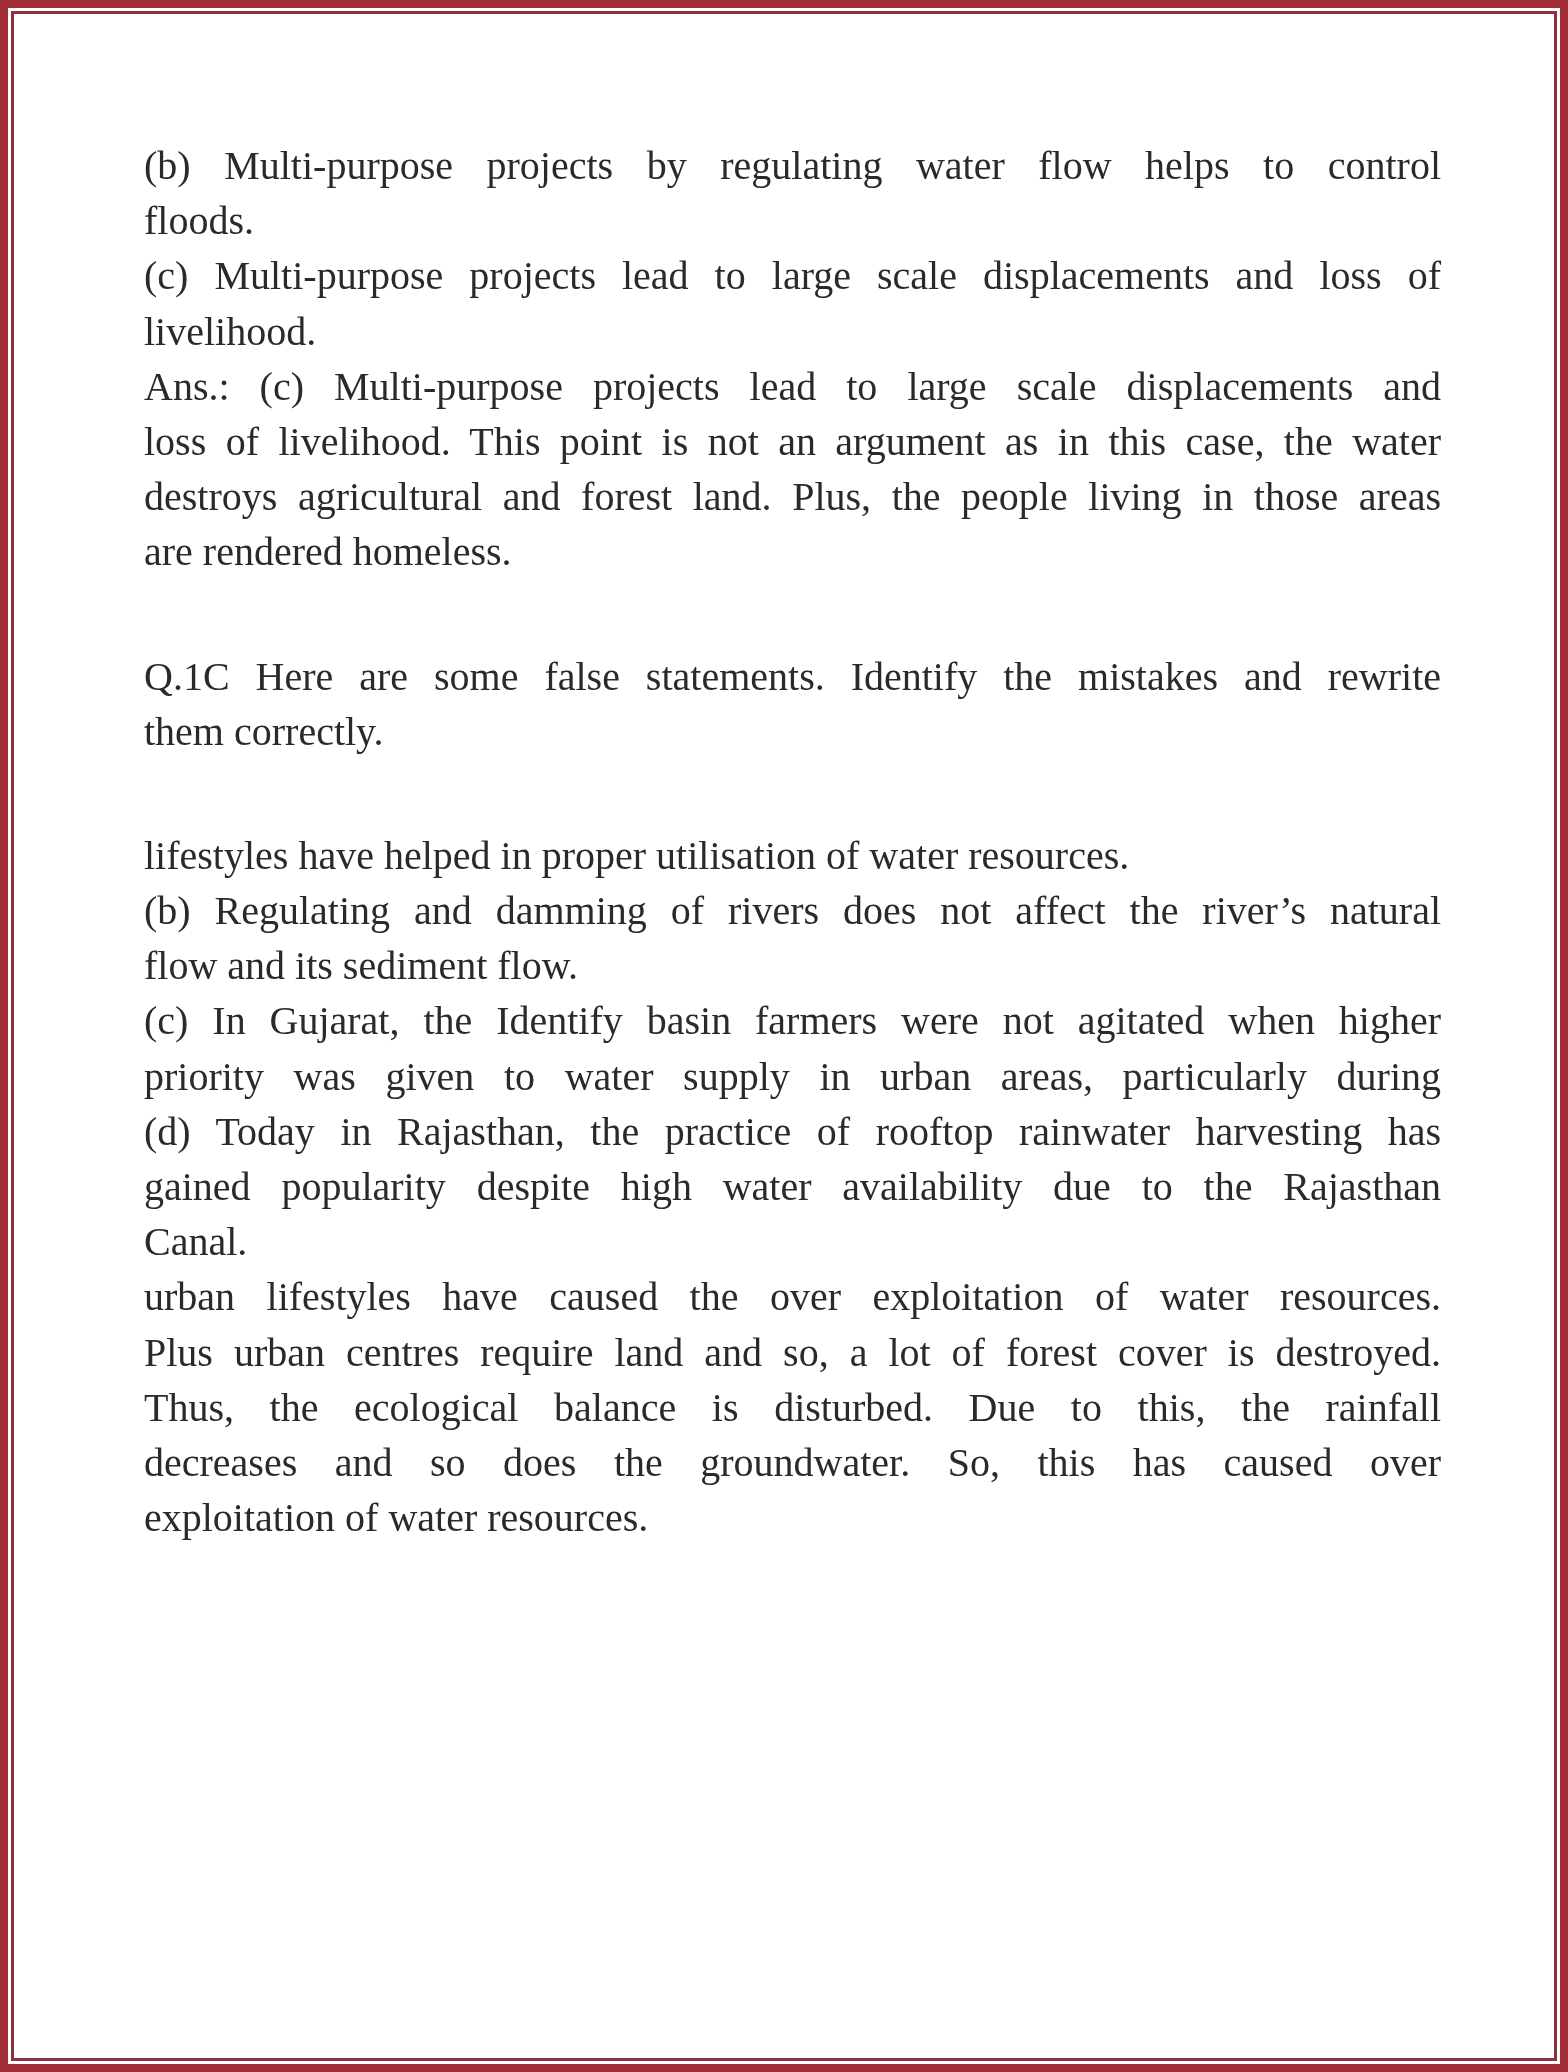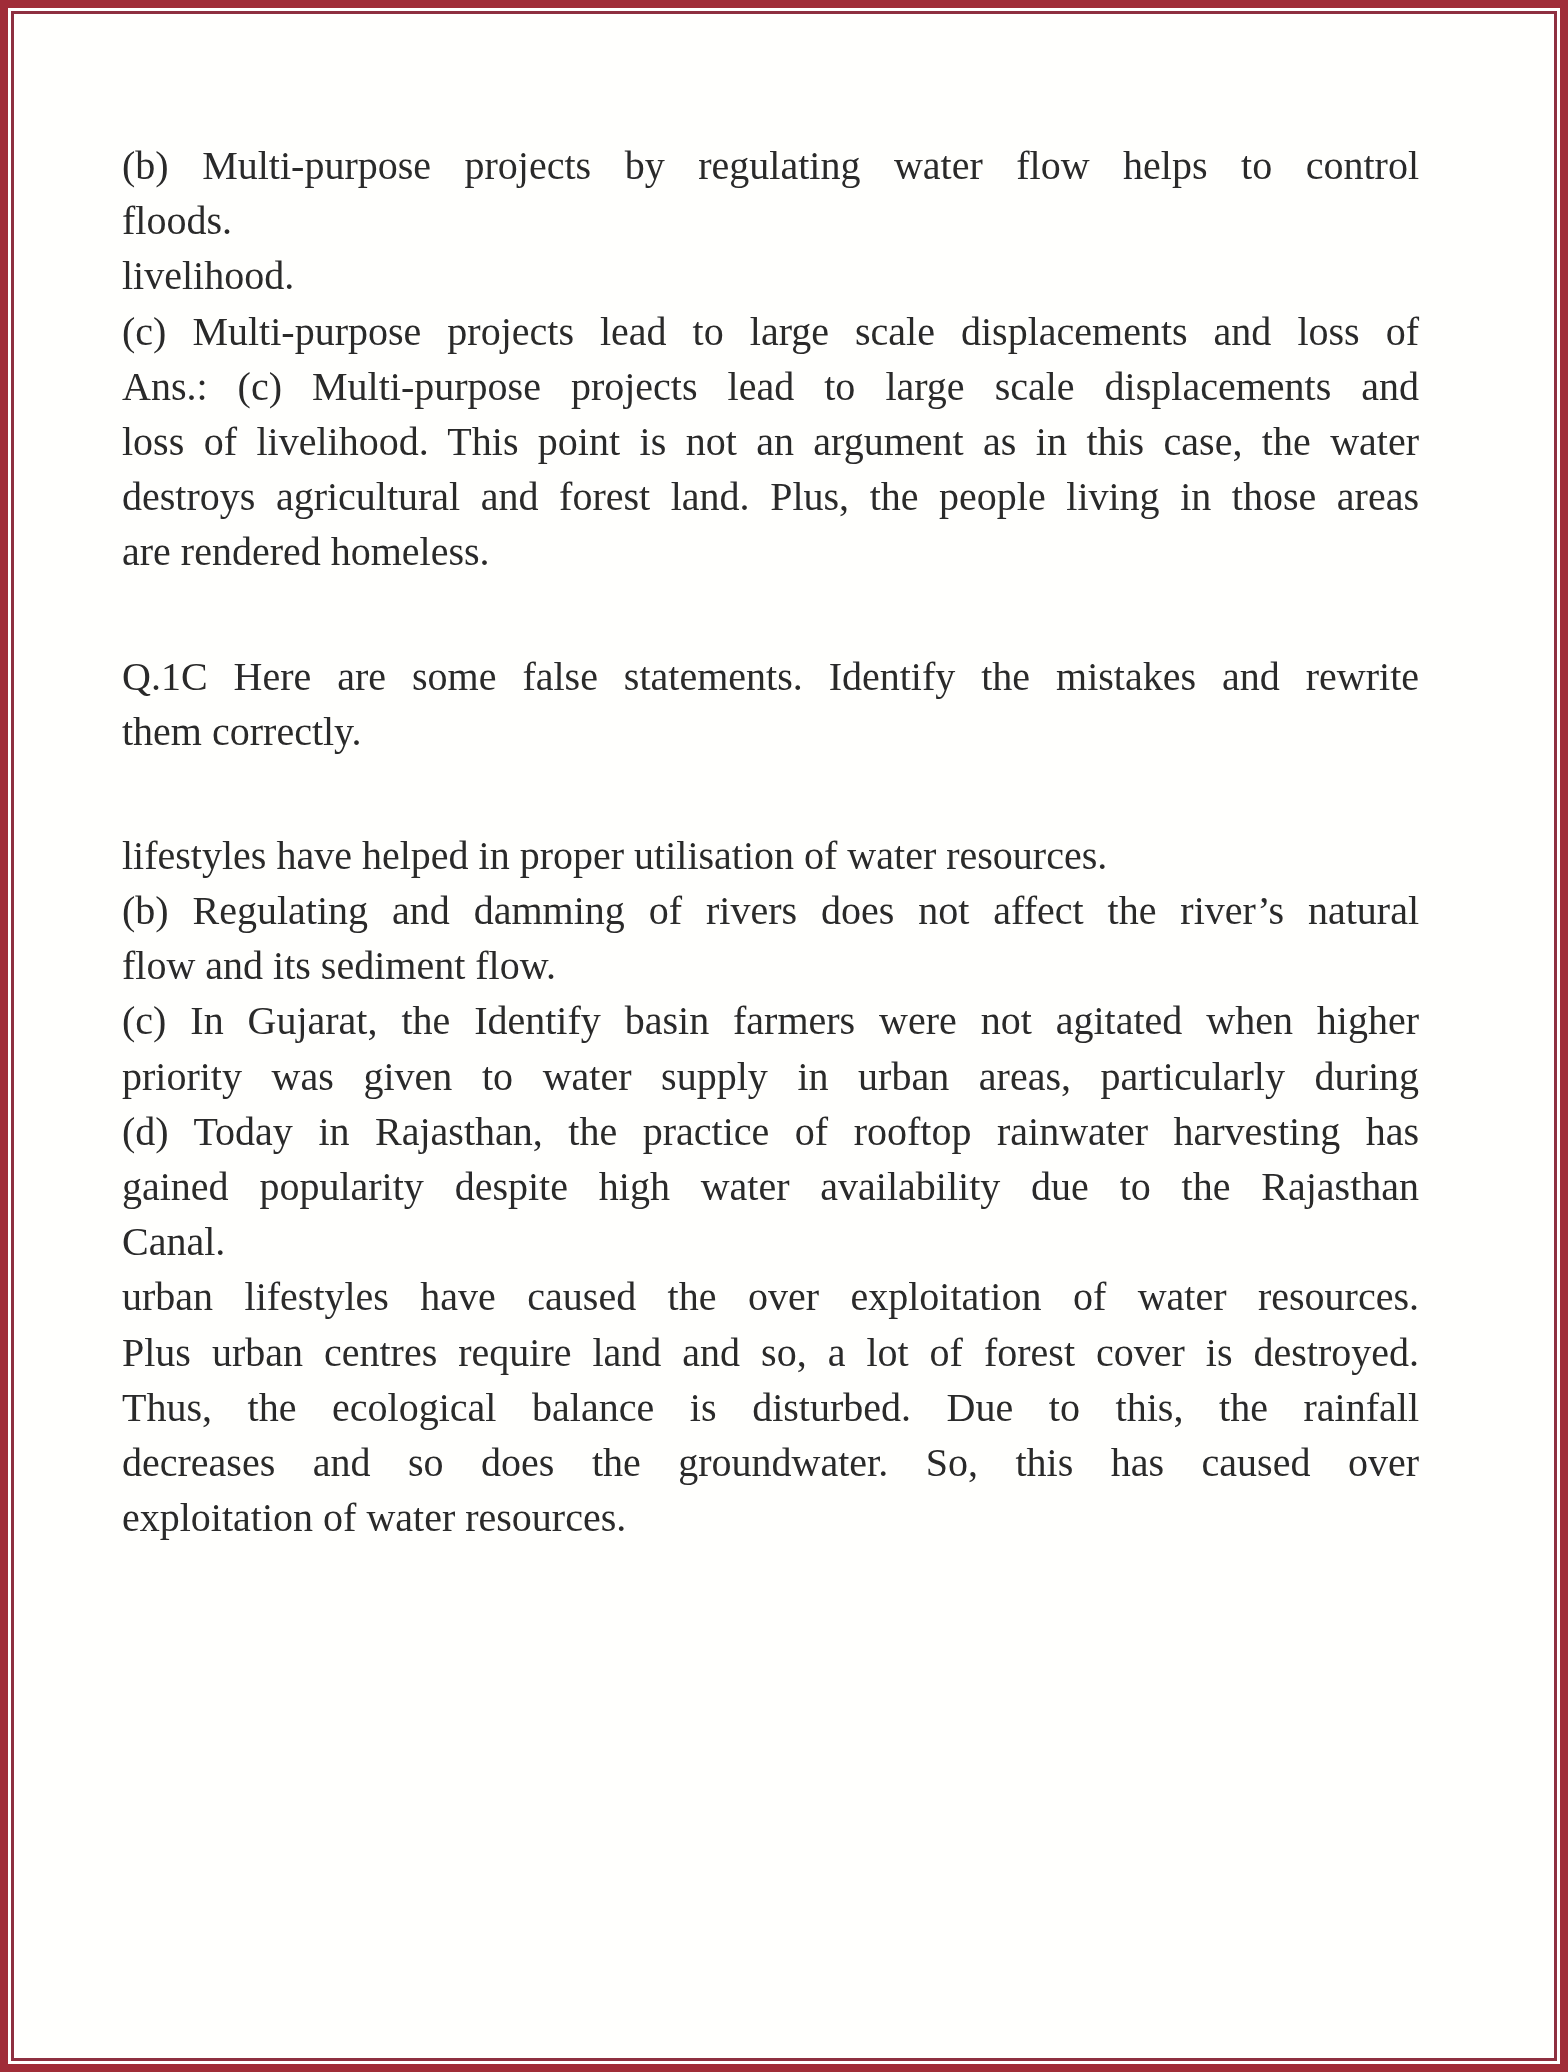--- a/index.html
+++ b/index.html
@@ -23,21 +23,21 @@
     .frame-inner {
       position: absolute;
       left: 11px; top: 11px;
       width: 1546px; height: 2050px;
       box-sizing: border-box;
       border: 3px solid #8e3040;
       background: #fffffd;
     }
     .content {
       position: absolute;
-      left: 122px;
+      left: 144px;
       top: 138px;
       width: 1297px;
       font-family: "Liberation Serif", "DejaVu Serif", serif;
       font-size: 40px;
       line-height: 55.2px;
       color: #2a2a2a;
     }
     .line {
       display: block;
       white-space: nowrap;
@@ -60,22 +60,22 @@
 <div class="frame-inner"></div>
 
 <div class="content">
 
   <div>
     <span class="line justify">(b) Multi-purpose projects by regulating water flow helps to control</span>
     <span class="line">floods.</span>
   </div>
 
   <div>
+    <span class="line justify">(c) Multi-purpose projects lead to large scale displacements and loss of</span>
     <span class="line">livelihood.</span>
-    <span class="line justify">(c) Multi-purpose projects lead to large scale displacements and loss of</span>
   </div>
 
 
   <div>
     <span class="line justify">Ans.:  (c) Multi-purpose projects lead to large scale displacements  and</span>
     <span class="line justify">loss of livelihood. This point is not an argument as in this case, the water</span>
     <span class="line justify">destroys agricultural and forest land. Plus, the people living in those areas</span>
     <span class="line">are rendered homeless.</span>
   </div>
 

